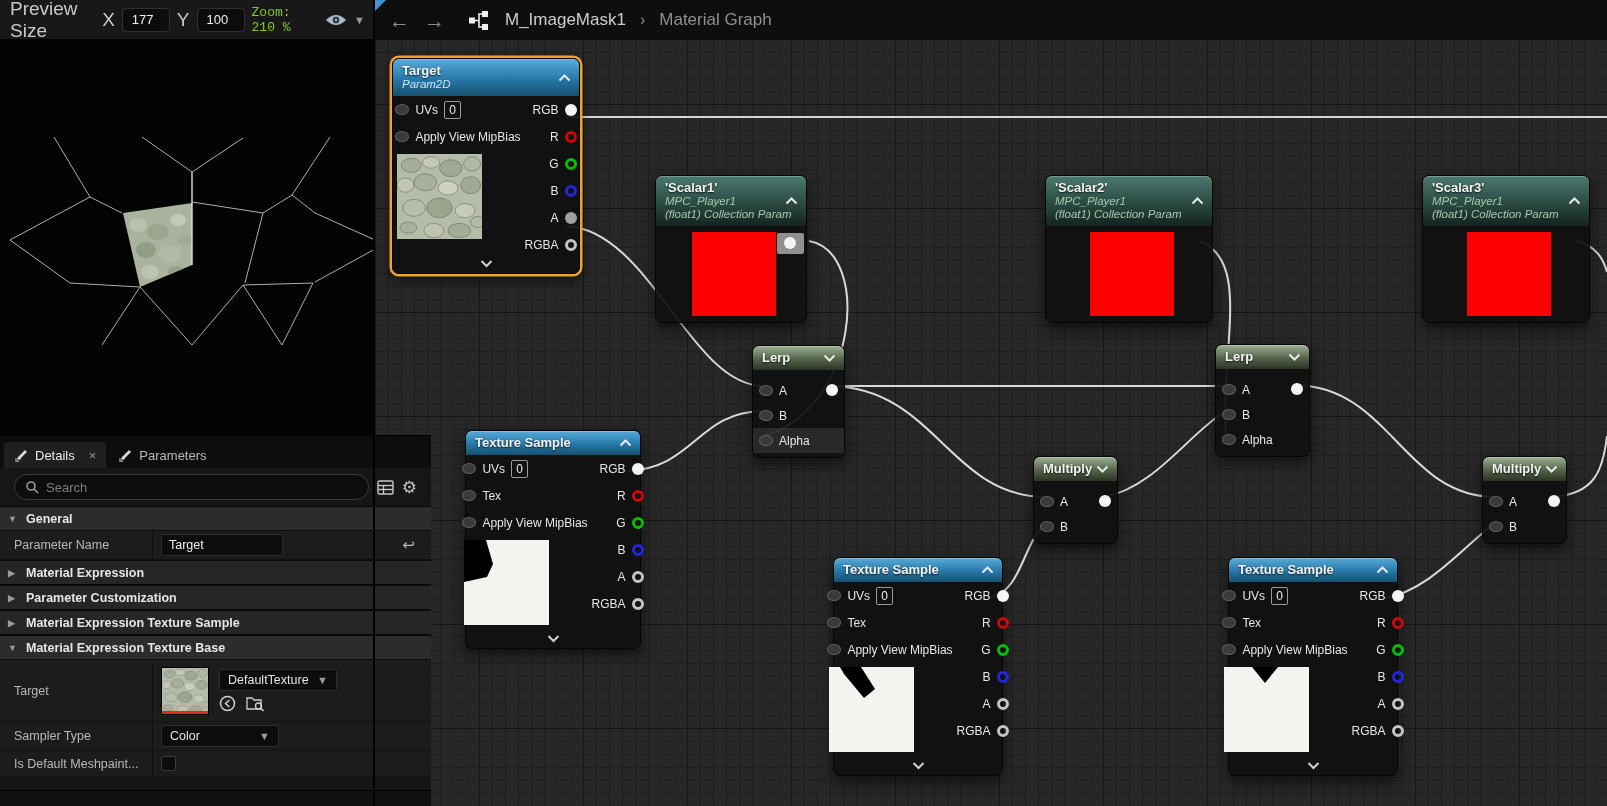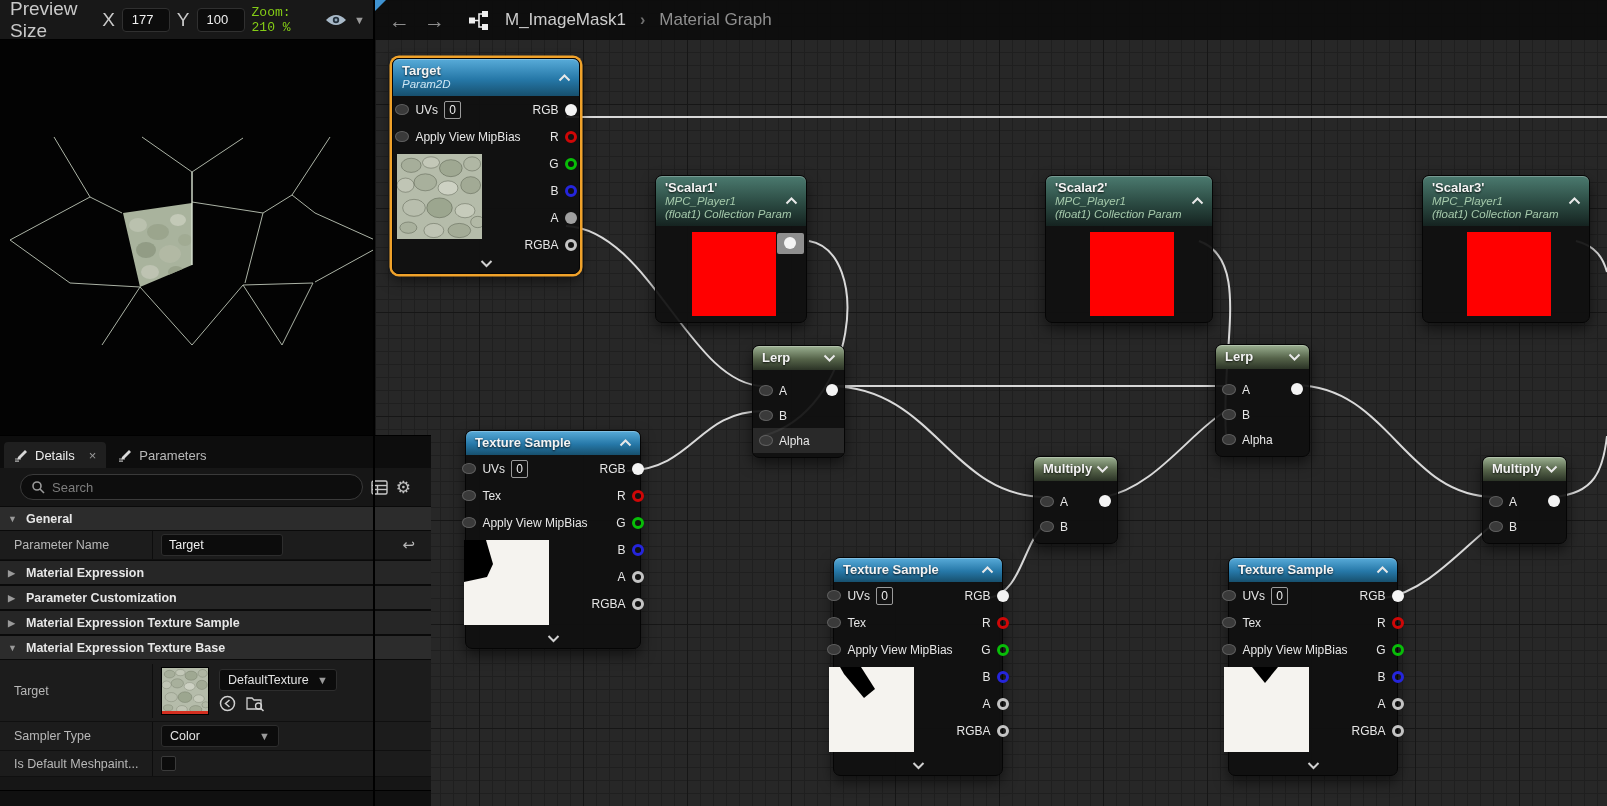--- a/index.html
+++ b/index.html
@@ -16,21 +16,21 @@
           font-size:13px;padding:0 9px;}
   .chev{color:#9a9a9a;font-size:11px;}
 
   .viewport{position:absolute;left:0;top:40px;width:375px;height:395px;background:#030303;overflow:hidden;}
 
   .details{position:absolute;left:0;top:435px;width:431px;bottom:0;background:#161616;border-top:1px solid #000;}
   .dtabs{display:flex;align-items:flex-end;height:32px;background:#0d0d0d;padding:6px 0 0 4px;gap:2px;}
   .dtab{display:flex;align-items:center;gap:6px;height:26px;padding:0 10px;border-radius:4px 4px 0 0;color:#b9b9b9;font-size:13px;}
   .dtab.active{background:#1f1f1f;color:#ececec;}
   .dtab .x{color:#9a9a9a;margin-left:8px;font-size:13px;}
-  .searchrow{display:flex;align-items:center;gap:8px;padding:6px 20px;}
+  .searchrow{display:flex;align-items:center;gap:8px;padding:6px 14px;}
   .search{flex:1;display:flex;align-items:center;gap:7px;height:26px;background:#0d0d0d;border:1px solid #3a3a3a;border-radius:13px;padding:0 10px;color:#7d7d7d;}
   .gearu{color:#c0c0c0;font-size:17px;line-height:1;}
   .sect{display:flex;align-items:center;gap:8px;height:25px;background:#2c2c2c;border-top:1px solid #0a0a0a;border-bottom:1px solid #0a0a0a;padding:0 8px;font-weight:bold;color:#e6e6e6;font-size:12.5px;}
   .sect .tri{color:#9a9a9a;font-size:9px;width:10px;}
   .prow{display:flex;align-items:center;min-height:25px;background:#1c1c1c;border-bottom:1px solid #101010;}
   .prow .plab{width:152px;padding-left:14px;color:#b8b8b8;font-size:12.5px;}
   .prow .pval{flex:1;border-left:1px solid #0d0d0d;padding:3px 8px;display:flex;align-items:center;gap:8px;min-height:25px;}
   .txtbox{width:122px;height:22px;background:#0c0c0c;border:1px solid #2d2d2d;border-radius:3px;color:#efefef;font-size:12.5px;padding:0 7px;}
   .undo{color:#b5b5b5;font-size:15px;margin-left:auto;margin-right:8px;}
   .drop{display:flex;align-items:center;justify-content:space-between;gap:8px;height:22px;min-width:118px;background:#0c0c0c;border:1px solid #2d2d2d;border-radius:3px;color:#e3e3e3;font-size:12.5px;padding:0 8px;}

